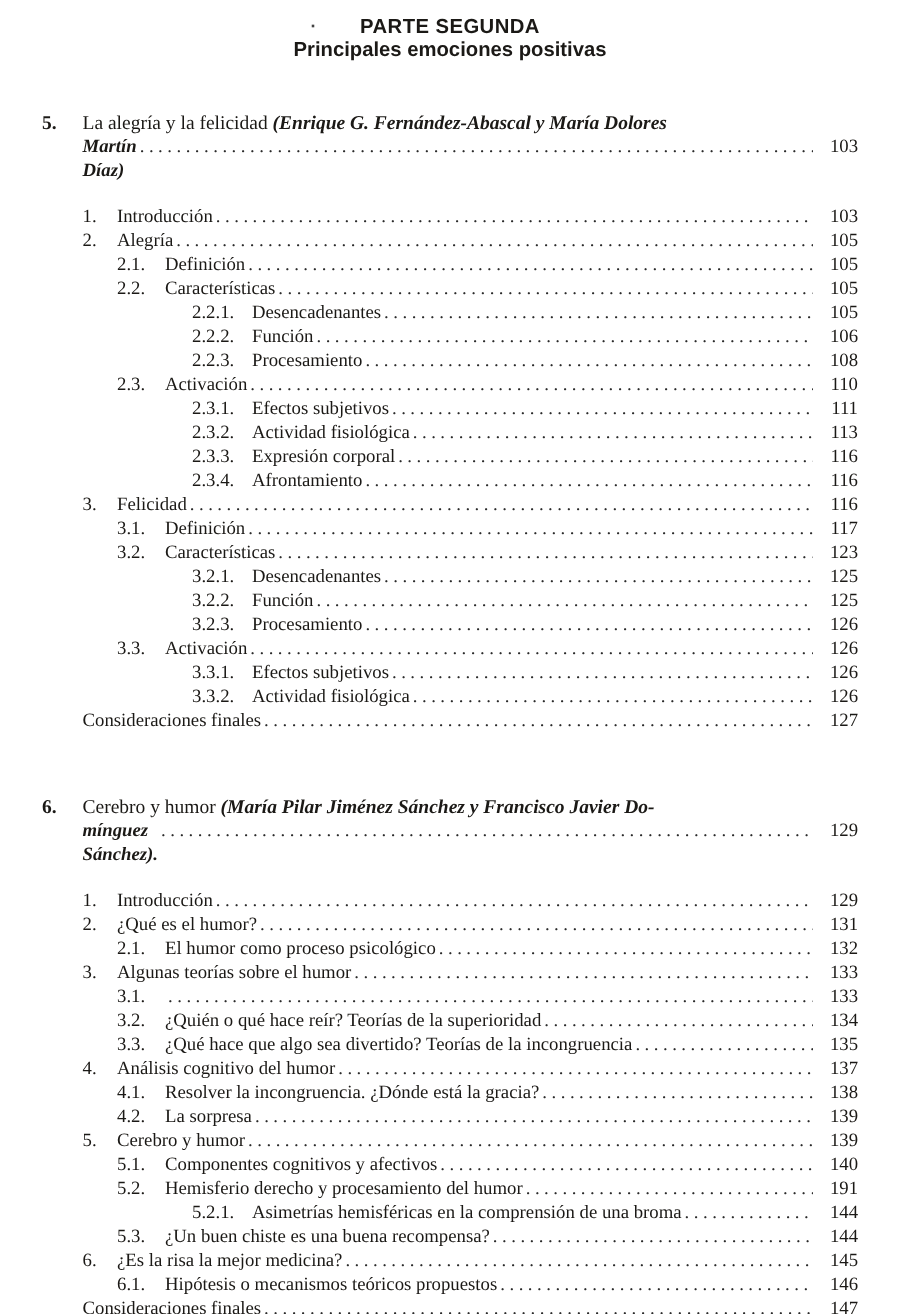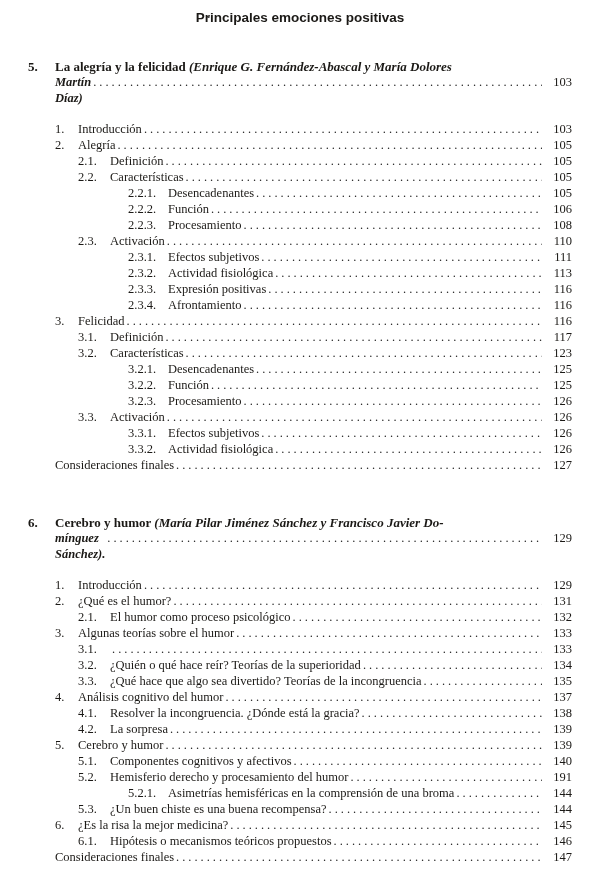--- a/index.html
+++ b/index.html
@@ -45,21 +45,21 @@
     display: flex;
     align-items: baseline;
     font-size: 13px;
     line-height: 15px;
     white-space: nowrap;
   }
   .ch-num {
     flex: 0 0 27px;
     font-weight: bold;
   }
-  .ch-title { font-weight: bold; }
+  .ch-title { font-weight: normal; }
   .ch-authors { font-weight: bold; font-style: italic; }
   .ch-line2 {
     margin-left: 27px;
     font-size: 13px;
     line-height: 15px;
   }
   
   .entries { margin-top: 15px; }
   .row {
     display: flex;
@@ -94,20 +94,21 @@
     white-space: nowrap;
     font-size: 12.5px;
   }
 </style>
 </head>
 <body>
 
 <div class="page">
   <div class="header">
     <span class="stray-mark">·</span>
+    <div class="part-title">PARTE SEGUNDA</div>
     <div class="part-subtitle">Principales emociones positivas</div>
   </div>
   <div>
       <section class="chapter">
         <div class="ch-line1">
           <span class="ch-num">5.</span>
           <span class="ch-text"><span class="ch-title">La alegría y la felicidad </span><span class="ch-authors">(Enrique G. Fernández-Abascal y María Dolores</span></span>
         </div>
         <div class="row ch-line2">
           <span class="ch-authors">Martín Díaz)</span>
@@ -170,21 +171,21 @@
             <span class="page-num">111</span>
           </div>
           <div class="row level-3">
             <span class="num">2.3.2.</span>
             <span class="text">Actividad fisiológica</span>
             <span class="dots"></span>
             <span class="page-num">113</span>
           </div>
           <div class="row level-3">
             <span class="num">2.3.3.</span>
-            <span class="text">Expresión positivas</span>
+            <span class="text">Expresión corporal</span>
             <span class="dots"></span>
             <span class="page-num">116</span>
           </div>
           <div class="row level-3">
             <span class="num">2.3.4.</span>
             <span class="text">Afrontamiento</span>
             <span class="dots"></span>
             <span class="page-num">116</span>
           </div>
           <div class="row level-1">

